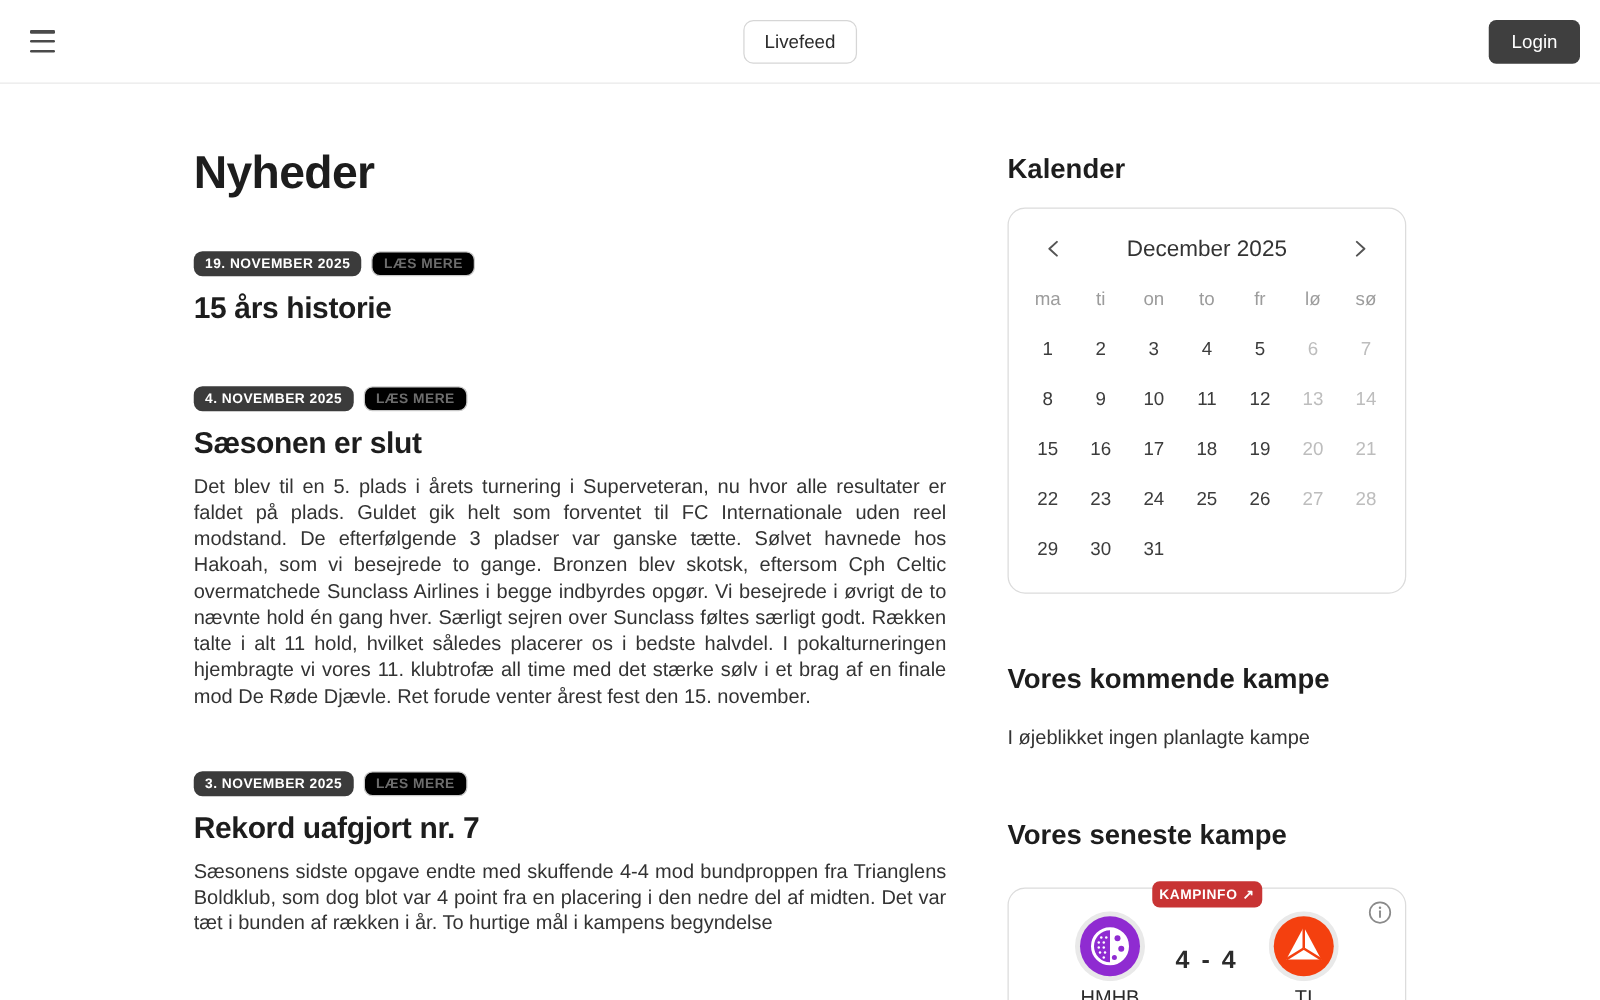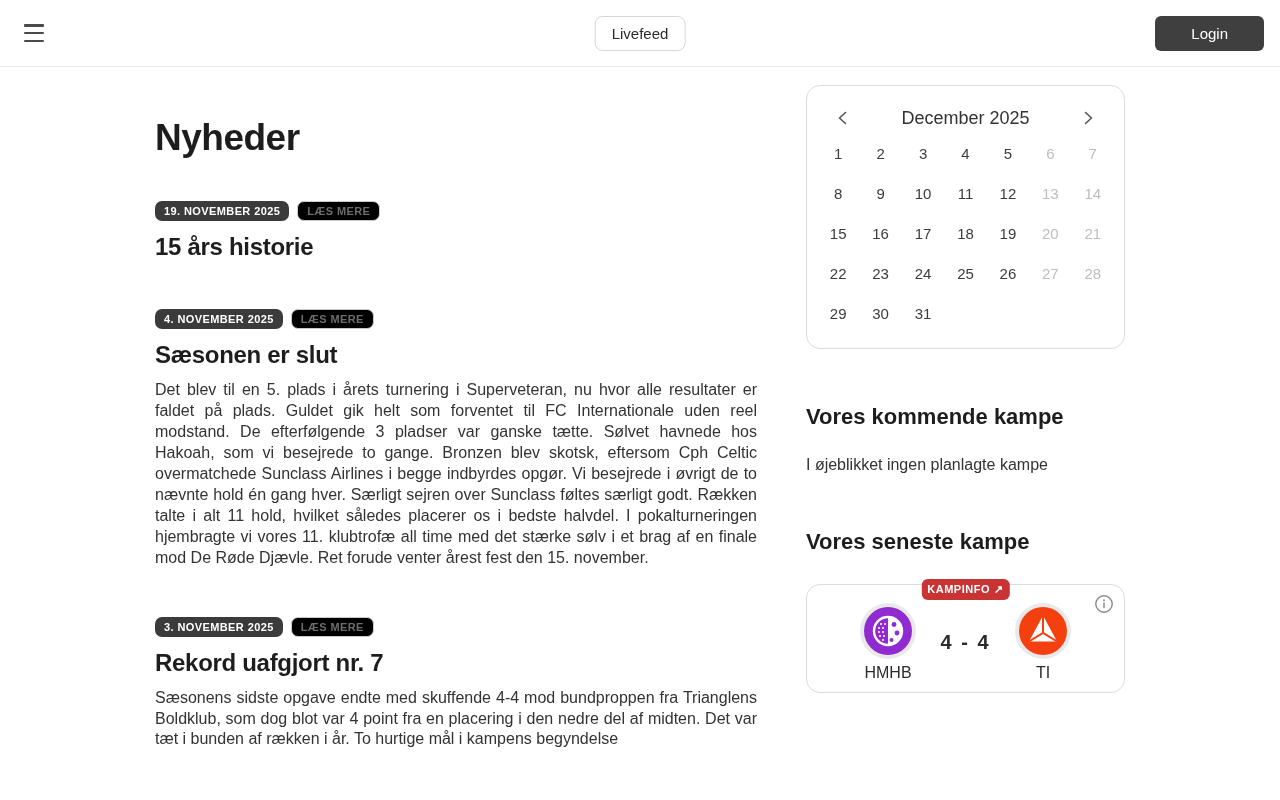--- a/index.html
+++ b/index.html
@@ -11,21 +11,21 @@
     display: flex; align-items: center; }
   .menu-btn { position: absolute; left: 24px; top: 24px; width: 20px; height: 18px;
     display: flex; flex-direction: column; justify-content: space-between; cursor: pointer;
     background: none; border: none; }
   .menu-btn span { display: block; height: 2.5px; background: #4a4a4a; border-radius: 1px; }
   .livefeed-btn { position: absolute; left: 50%; transform: translateX(-50%);
     background: #fff; border: 1px solid #d6d6d6; border-radius: 8px;
     padding: 8px 16px; font-size: 15px; color: #2b2b2b; cursor: pointer;
     font-family: inherit; }
   .login-btn { position: absolute; right: 16px; background: #3f3f3f; color: #fff;
-    border: none; border-radius: 6px; padding: 9px 36px; font-size: 15px;
+    border: none; border-radius: 6px; padding: 9px 18px; font-size: 15px;
     cursor: pointer; font-family: inherit; }
 
   
   .content { display: flex; justify-content: space-between; padding: 0 155px; }
   main { width: 602px; }
   aside { width: 319px; }
 
   
   .page-title { margin-top: 50px; font-size: 37px; font-weight: bold; color: #1d1d1d;
     letter-spacing: -0.5px; }
@@ -61,21 +61,21 @@
   .cal-day.empty { cursor: default; }
 
   .empty-note { margin-top: 26px; font-size: 16px; color: #333; }
 
   
   .match-card { position: relative; margin-top: 29px; border: 1px solid #dcdcdc;
     border-radius: 14px; }
   .kampinfo-badge { position: absolute; top: -6px; left: 50%; transform: translateX(-50%);
     background: #c83434; color: #fff; font-size: 11px; font-weight: bold;
     letter-spacing: 0.5px; padding: 4px 6px; border-radius: 6px; cursor: pointer;
-    display: flex; align-items: flex-start; gap: 4px; white-space: nowrap; font-family: inherit;
+    display: flex; align-items: center; gap: 4px; white-space: nowrap; font-family: inherit;
     border: none; }
   .info-btn { position: absolute; top: 7px; right: 8px; background: none; border: none;
     cursor: pointer; padding: 2px; }
   .match-row { display: flex; align-items: center; justify-content: space-between;
     padding: 18px 46px 10px; }
   .team { display: flex; flex-direction: column; align-items: center; width: 70px; }
   .team-name { margin-top: 5px; font-size: 16px; color: #2b2b2b; }
   .score { font-size: 20px; font-weight: bold; color: #2b2b2b; letter-spacing: 2px; }
 </style>
 </head>
@@ -116,35 +116,45 @@
       <div class="meta">
         <span class="date-badge">3. NOVEMBER 2025</span>
         <button class="read-more">LÆS MERE</button>
       </div>
       <h2>Rekord uafgjort nr. 7</h2>
       <p>Sæsonens sidste opgave endte med skuffende 4-4 mod bundproppen fra Trianglens Boldklub, som dog blot var 4 point fra en placering i den nedre del af midten. Det var tæt i bunden af rækken i år. To hurtige mål i kampens begyndelse</p>
     </article>
   </main>
 
   <aside>
+    <h2 class="side-title first">Kalender</h2>
 
     <div class="cal-card">
       <div class="cal-head">
         <button class="cal-nav">
           <svg width="16" height="16" viewBox="0 0 16 16" fill="none">
               <polyline points="10.5,2.5 4.5,8 10.5,13.5" stroke="#555" stroke-width="1.6" stroke-linecap="round" stroke-linejoin="round"></polyline>
             </svg>
         </button>
         <span class="cal-month">December 2025</span>
         <button class="cal-nav">
           <svg width="16" height="16" viewBox="0 0 16 16" fill="none">
               <polyline points="5.5,2.5 11.5,8 5.5,13.5" stroke="#555" stroke-width="1.6" stroke-linecap="round" stroke-linejoin="round"></polyline>
             </svg>
         </button>
       </div>
+      <div class="cal-weekdays" id="cal-weekdays">
+          <div class="cal-wd">ma</div>
+          <div class="cal-wd">ti</div>
+          <div class="cal-wd">on</div>
+          <div class="cal-wd">to</div>
+          <div class="cal-wd">fr</div>
+          <div class="cal-wd">lø</div>
+          <div class="cal-wd">sø</div>
+        </div>
       <div class="cal-grid" id="cal-grid">
           <div class="cal-day">1</div>
           <div class="cal-day">2</div>
           <div class="cal-day">3</div>
           <div class="cal-day">4</div>
           <div class="cal-day">5</div>
           <div class="cal-day weekend">6</div>
           <div class="cal-day weekend">7</div>
           <div class="cal-day">8</div>
           <div class="cal-day">9</div>

